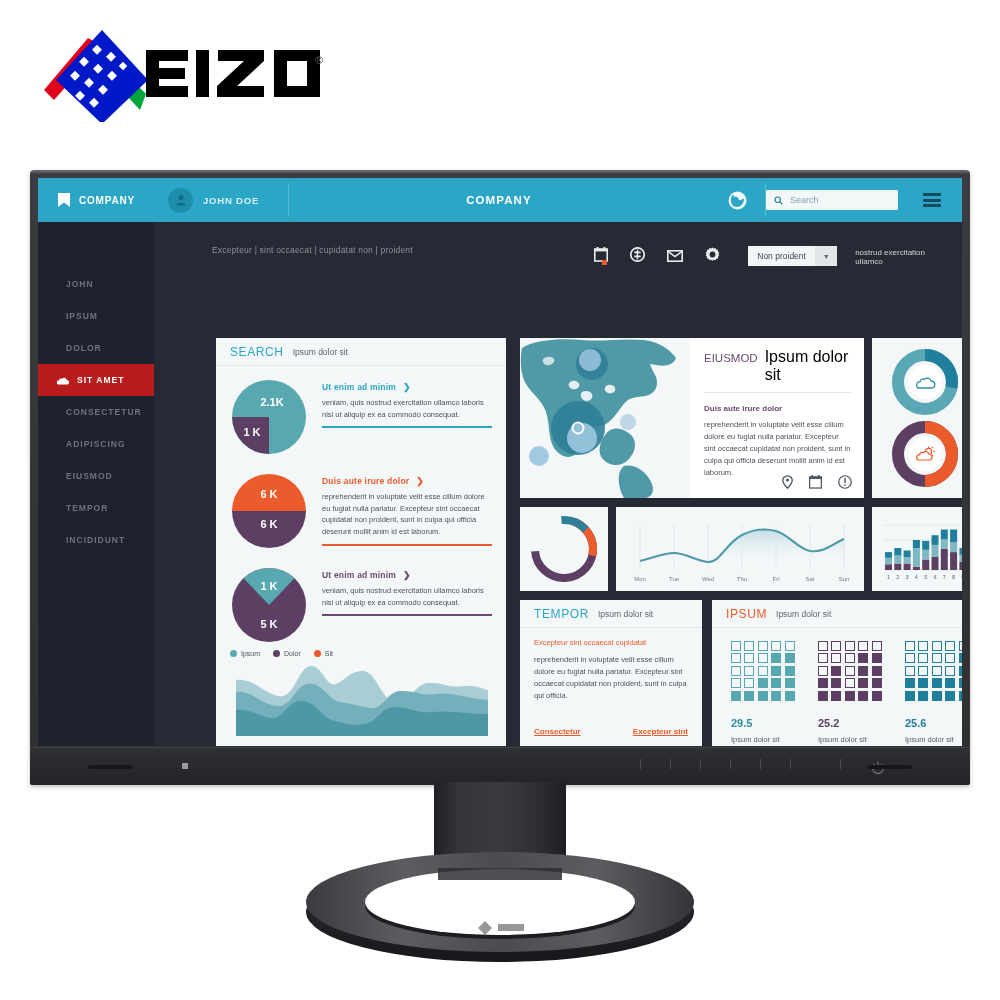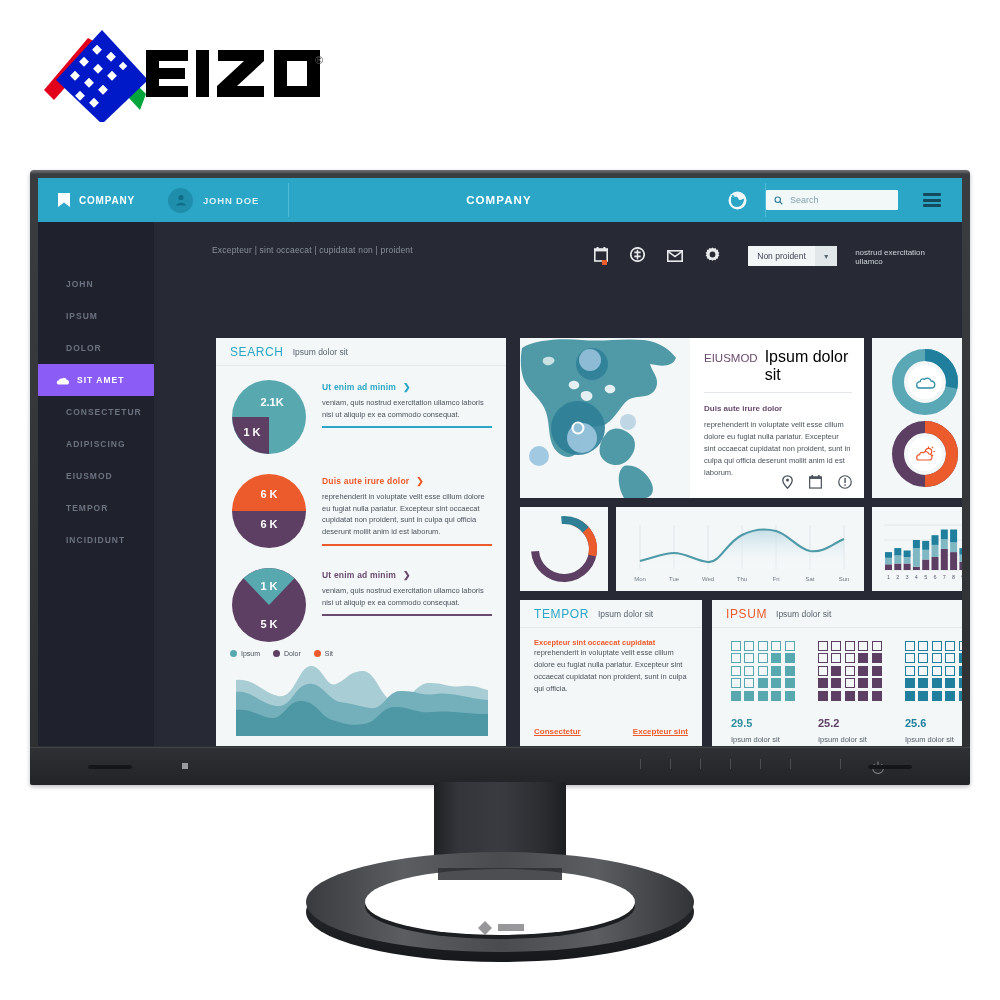--- a/index.html
+++ b/index.html
@@ -68,21 +68,21 @@
   .tb-globe { width:56px; display:flex; justify-content:center; }
   .tb-search { position:relative; width:132px; height:20px; background:#f2f7f8; border-radius:1px; display:flex; align-items:center; padding-left:8px; gap:7px; margin-right:16px;}
   .tb-search .ph { color:#84a3ae; font-size:9px; }
   .tb-burger { width:36px; display:flex; flex-direction:column; gap:2.5px; align-items:center; margin-right:12px; }
   .tb-burger span { display:block; width:18px; height:3px; background:#134b5c; border-radius:1px; }
 
   
   .sidebar { position:absolute; left:0; top:44px; width:116px; height:524px; background:#1f222c; }
   .side-item { height:32px; display:flex; align-items:center; padding-left:28px; gap:8px; color:#6b7280; font-size:8.5px; font-weight:bold; letter-spacing:1px; }
   .side-item.first { margin-top:46px; }
-  .side-item.active { background:#8b5cf6; color:#fff; padding-left:18px; }
+  .side-item.active { background:#b91c1c; color:#fff; padding-left:18px; }
 
   
   .content { position:absolute; left:116px; top:44px; width:808px; height:524px; background:#272a35; }
 
   .breadcrumb { position:absolute; left:58px; top:23px; color:#8a9099; font-size:8.5px; letter-spacing:.2px; }
 
   .toolbar { position:absolute; left:440px; top:14px; width:350px; height:30px; display:flex; align-items:flex-end; }
   .tool-icons { display:flex; gap:22px; align-items:center; margin-right:28px; }
   .tool-ic { color:#e8eaec; position:relative; }
   .badge-dot { position:absolute; right:1px; bottom:1px; width:5px; height:5px; background:#ec5b2b; }
@@ -128,21 +128,21 @@
   #panel-donut { left:366px; top:285px; width:88px; height:84px; }
   #panel-line { left:462px; top:285px; width:248px; height:84px; }
   #panel-gauges { left:718px; top:116px; width:106px; height:160px; }
   #panel-bars { left:718px; top:285px; width:106px; height:84px; }
 
   .gauge-row { display:flex; flex-direction:column; align-items:center; gap:4px; padding-top:10px; }
 
   
   #panel-tempor { left:366px; top:378px; width:182px; height:150px; }
   #panel-tempor .body { padding:10px 14px 0 14px; }
-  #panel-tempor .hd { font-size:7.5px; font-weight:bold; color:#ec5b2b; margin-bottom:0; }
+  #panel-tempor .hd { font-size:7.5px; font-weight:normal; color:#ec5b2b; margin-bottom:7px; }
   #panel-tempor p { font-size:7.5px; line-height:1.6; color:#4a525c; }
   .tempor-links { position:absolute; left:14px; right:14px; bottom:14px; display:flex; justify-content:space-between; }
   .tempor-links a { color:#ec5b2b; font-size:8px; font-weight:bold; text-decoration:underline; }
 
   
   #panel-ipsum { left:558px; top:378px; width:266px; height:150px; }
   .waffles { display:flex; gap:21px; padding:13px 0 0 19px; }
   .waffle-col { width:66px; }
   .grid5 { display:grid; grid-template-columns:repeat(5,11px); gap:2.4px; }
   .cell { width:10px; height:10px; border-width:1.6px; border-style:solid; background:transparent; }

